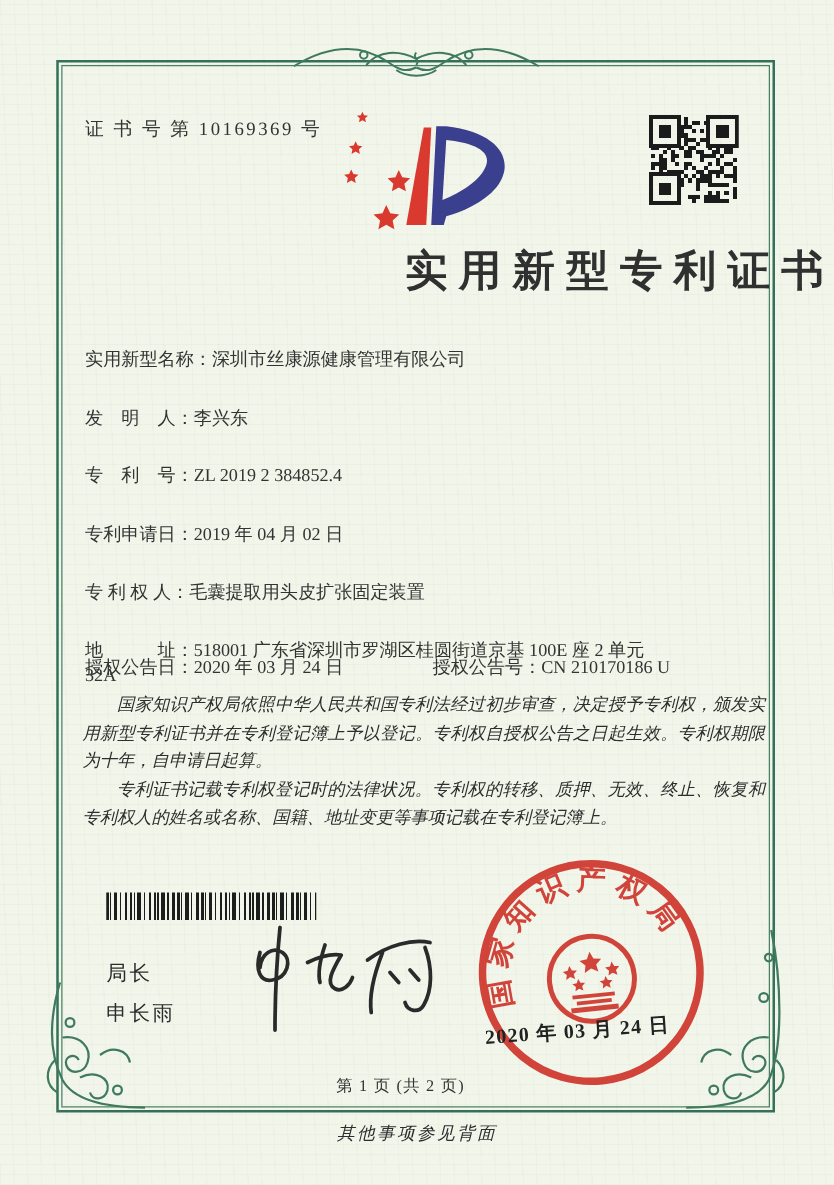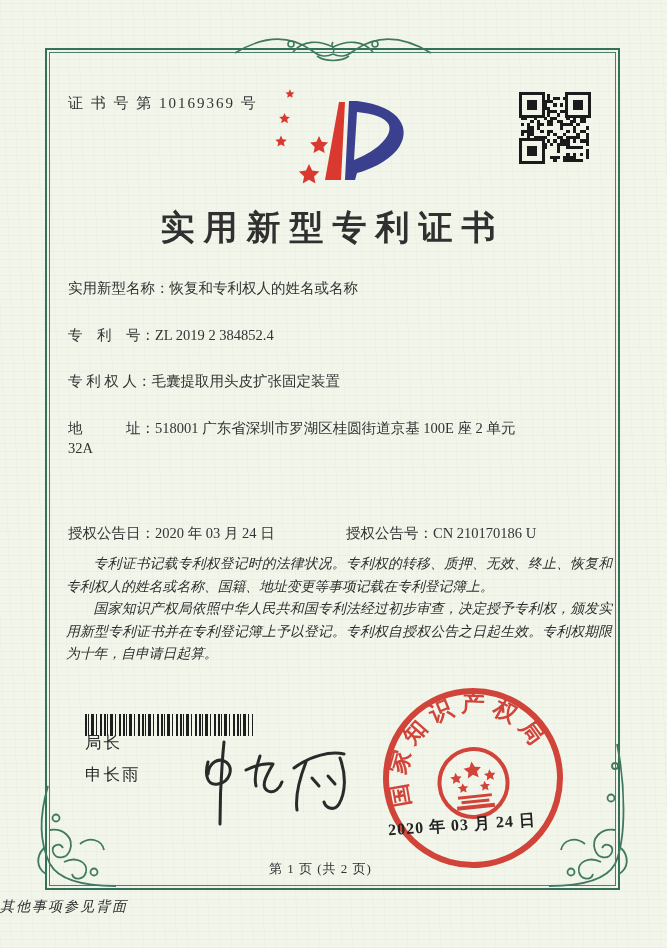--- a/index.html
+++ b/index.html
@@ -22,21 +22,21 @@
   }
   .frame-inner{
     position:absolute;inset:2px;border:1px solid #4b8066;
   }
   .cert-no{
     position:absolute;left:68px;top:94px;font-size:15px;letter-spacing:2px;color:#333;text-align:right;
   }
   .logo{position:absolute;left:253px;top:88px;width:196px;height:104px;}
   .qr{position:absolute;left:519px;top:92px;width:72px;height:72px;}
   .title{
-    position:absolute;left:45px;top:205px;width:575px;text-align:center;
+    position:absolute;left:45px;top:194px;width:623px;text-align:right;
     font-size:34px;font-weight:bold;letter-spacing:9px;color:#303030;
   }
   .fields{position:absolute;left:68px;top:278px;width:545px;font-size:14.5px;color:#333;}
   .frow{position:relative;margin-bottom:26.5px;line-height:20px;}
   .frow .lab{white-space:pre;font-family:Liberation Serif, serif;}
   .frow .val{white-space:pre-wrap;}
   .frow.addr{width:470px;margin-bottom:15px;}
   .grant-row{position:absolute;left:68px;top:524px;width:545px;font-size:14.5px;color:#333;}
   .grant-no{position:absolute;left:278px;top:0;}
   .body-text{
@@ -47,34 +47,34 @@
   .body-text p{margin:0;text-indent:2em;}
   .barcode{
     position:absolute;left:85px;top:714px;width:168px;height:22px;
     background:repeating-linear-gradient(90deg,
       #1d1d1d 0 2px, transparent 2px 3px,
       #1d1d1d 3px 4px, transparent 4px 6px,
       #1d1d1d 6px 9px, transparent 9px 11px,
       #1d1d1d 11px 12px, transparent 12px 15px,
       #1d1d1d 15px 17px, transparent 17px 19px);
   }
-  .sig-block{position:absolute;left:85px;top:732px;font-size:16.5px;color:#2b2b2b;font-family:"Liberation Sans","DejaVu Sans",sans-serif;}
+  .sig-block{position:absolute;left:85px;top:768px;font-size:16.5px;color:#2b2b2b;font-family:"Liberation Sans","DejaVu Sans",sans-serif;}
   .sig-block div{margin-bottom:10px;letter-spacing:2px;}
   .handwriting{position:absolute;left:178px;top:732px;width:190px;height:100px;}
   .seal{position:absolute;left:378px;top:683px;width:190px;height:190px;transform:rotate(-6deg);opacity:.92;}
   .seal-date{
     position:absolute;left:388px;top:815px;font-size:16px;font-weight:bold;color:#222;
     letter-spacing:1px;transform:rotate(-4deg);white-space:nowrap;
   }
   .page-num{
     position:absolute;left:45px;top:860px;width:551px;text-align:center;
     font-size:13px;color:#333;letter-spacing:1px;
   }
   .back-note{
-    position:absolute;left:0;top:898px;width:667px;text-align:left;
+    position:absolute;left:0;top:898px;width:667px;text-align:center;
     font-size:14px;font-style:italic;color:#2d2d2d;letter-spacing:2px;
   }
   .orn{position:absolute;pointer-events:none;}
   .orn-top{left:233px;top:30px;width:200px;height:40px;}
   .orn-bl{left:20px;top:778px;width:115px;height:115px;}
   .orn-br{left:530px;top:738px;width:115px;height:155px;transform:scaleX(-1);}
 </style>
 </head>
 <body>
 
@@ -275,43 +275,49 @@
           <rect x="16" y="2" width="3" height="3"></rect>
           <rect x="0" y="14" width="7" height="7" fill="none" stroke="#1b1b1b"></rect>
           <rect x="2" y="16" width="3" height="3"></rect>
         </g>
       </svg></div>
 
   <div class="title">实用新型专利证书</div>
 
   <div class="fields">
     <div class="frow">
-      <span class="lab">实用新型名称：</span><span class="val">恢复和专利权人的姓名或名称</span>
+      <span class="lab">实用新型名称：</span><span class="val">深圳市丝康源健康管理有限公司</span>
+    </div>
+    <div class="frow">
+      <span class="lab">发　明　人：</span><span class="val">李兴东</span>
     </div>
     <div class="frow">
       <span class="lab">专　利　号：</span><span class="val">ZL 2019 2 384852.4</span>
+    </div>
+    <div class="frow">
+      <span class="lab">专利申请日：</span><span class="val">2019 年 04 月 02 日</span>
     </div>
     <div class="frow">
       <span class="lab">专 利 权 人：</span><span class="val">毛囊提取用头皮扩张固定装置</span>
     </div>
     <div class="frow addr">
       <span class="lab">地　　　址：</span><span class="val">518001 广东省深圳市罗湖区桂圆街道京基 100E 座 2 单元 32A</span>
     </div>
   </div>
 
   <div class="grant-row">
     <span>授权公告日：</span><span>2020 年 03 月 24 日</span>
     <span class="grant-no">
       <span>授权公告号：</span><span>CN 210170186 U</span>
     </span>
   </div>
 
   <div class="body-text">
+    <p>国家知识产权局依照中华人民共和国专利法经过初步审查，决定授予专利权，颁发实用新型专利证书并在专利登记簿上予以登记。专利权自授权公告之日起生效。专利权期限为十年，自申请日起算。</p>
     <p>专利证书记载专利权登记时的法律状况。专利权的转移、质押、无效、终止、恢复和专利权人的姓名或名称、国籍、地址变更等事项记载在专利登记簿上。</p>
-    <p>国家知识产权局依照中华人民共和国专利法经过初步审查，决定授予专利权，颁发实用新型专利证书并在专利登记簿上予以登记。专利权自授权公告之日起生效。专利权期限为十年，自申请日起算。</p>
   </div>
 
   <div class="barcode"></div>
 
   <div class="sig-block">
     <div>局长</div>
     <div>申长雨</div>
   </div>
 
   <svg class="handwriting" viewBox="0 0 190 100">

